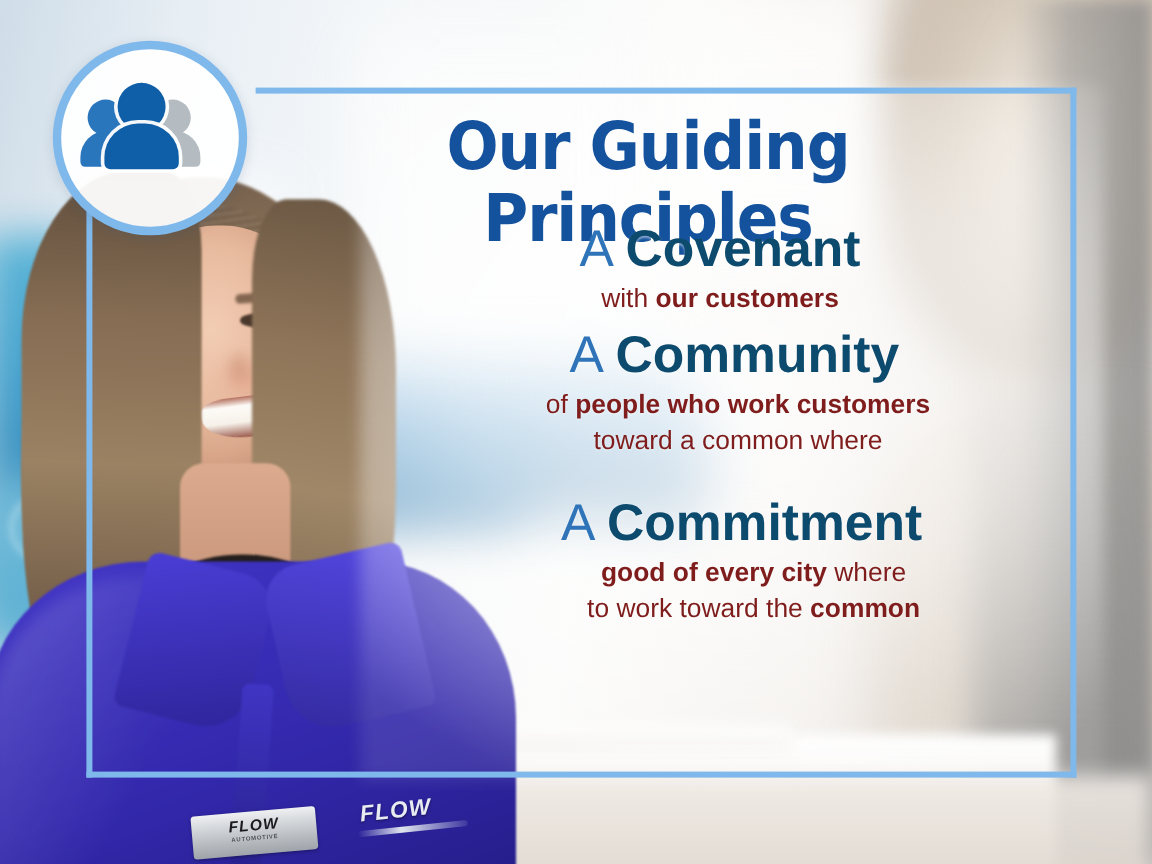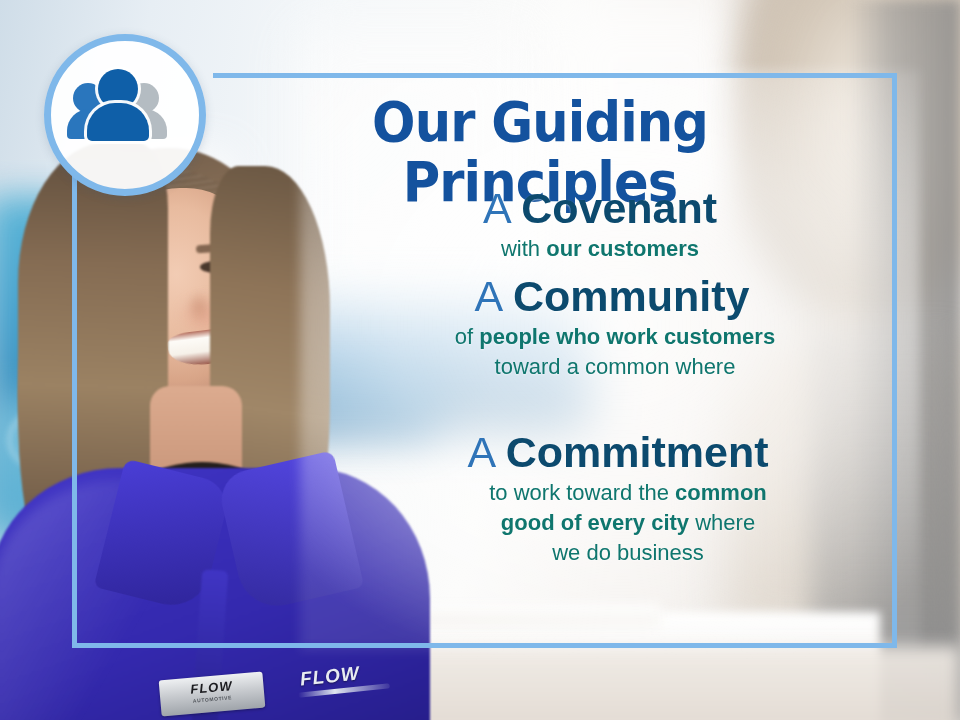--- a/index.html
+++ b/index.html
@@ -253,30 +253,30 @@
   .pr{margin-bottom:6px;}
   .pr-head{
     font-family:"Liberation Sans", sans-serif;
     font-size:43px;line-height:52px;color:#2f74b8;
     text-align:center;font-weight:300;
     text-shadow:0 1px 2px rgba(255,255,255,.5);
   }
   .pr-head .b{font-weight:700;color:#0c4a6e;}
   .pr-sub{
     font-family:"Liberation Sans", sans-serif;
-    font-size:22px;line-height:30px;color:#0f766e;
+    font-size:22px;line-height:30px;color:#7f1d1d;
     text-align:center;font-weight:400;
     text-shadow:0 1px 2px rgba(255,255,255,.5);
   }
   .pr-sub .b{font-weight:700;}
 
   .pr-covenant{margin-top:0px;}
   .pr-covenant .pr-head{text-align:center;}
   .pr-community{}
-  .pr-commitment{margin-top:44px;}
+  .pr-commitment{margin-top:28px;}
   .pr-commitment .pr-head{padding-left:36px;}
   .pr-commitment .pr-sub{padding-left:56px;}
   .pr-community .pr-head{padding-left:24px;}
   .pr-community .pr-sub{padding-left:30px;}
 </style>
 </head>
 <body>
 
 <div class="stage">
 
@@ -372,24 +372,21 @@
       <div class="pr-sub">
         <span>toward a common where</span>
       </div>
     </div>
 
     <div class="pr pr-commitment">
       <div class="pr-head">
         <span>A </span><span class="b">Commitment</span>
       </div>
       <div class="pr-sub">
+        <span class="b">good of every city</span><span> where</span>
+      </div>
+      <div class="pr-sub">
         <span>to work toward the </span><span class="b">common</span>
-      </div>
-      <div class="pr-sub">
-        <span class="b">good of every city</span><span> where</span>
-      </div>
-      <div class="pr-sub">
-        <span>we do business</span>
       </div>
     </div>
 
   </div>
 </div>
 
 </body></html>

